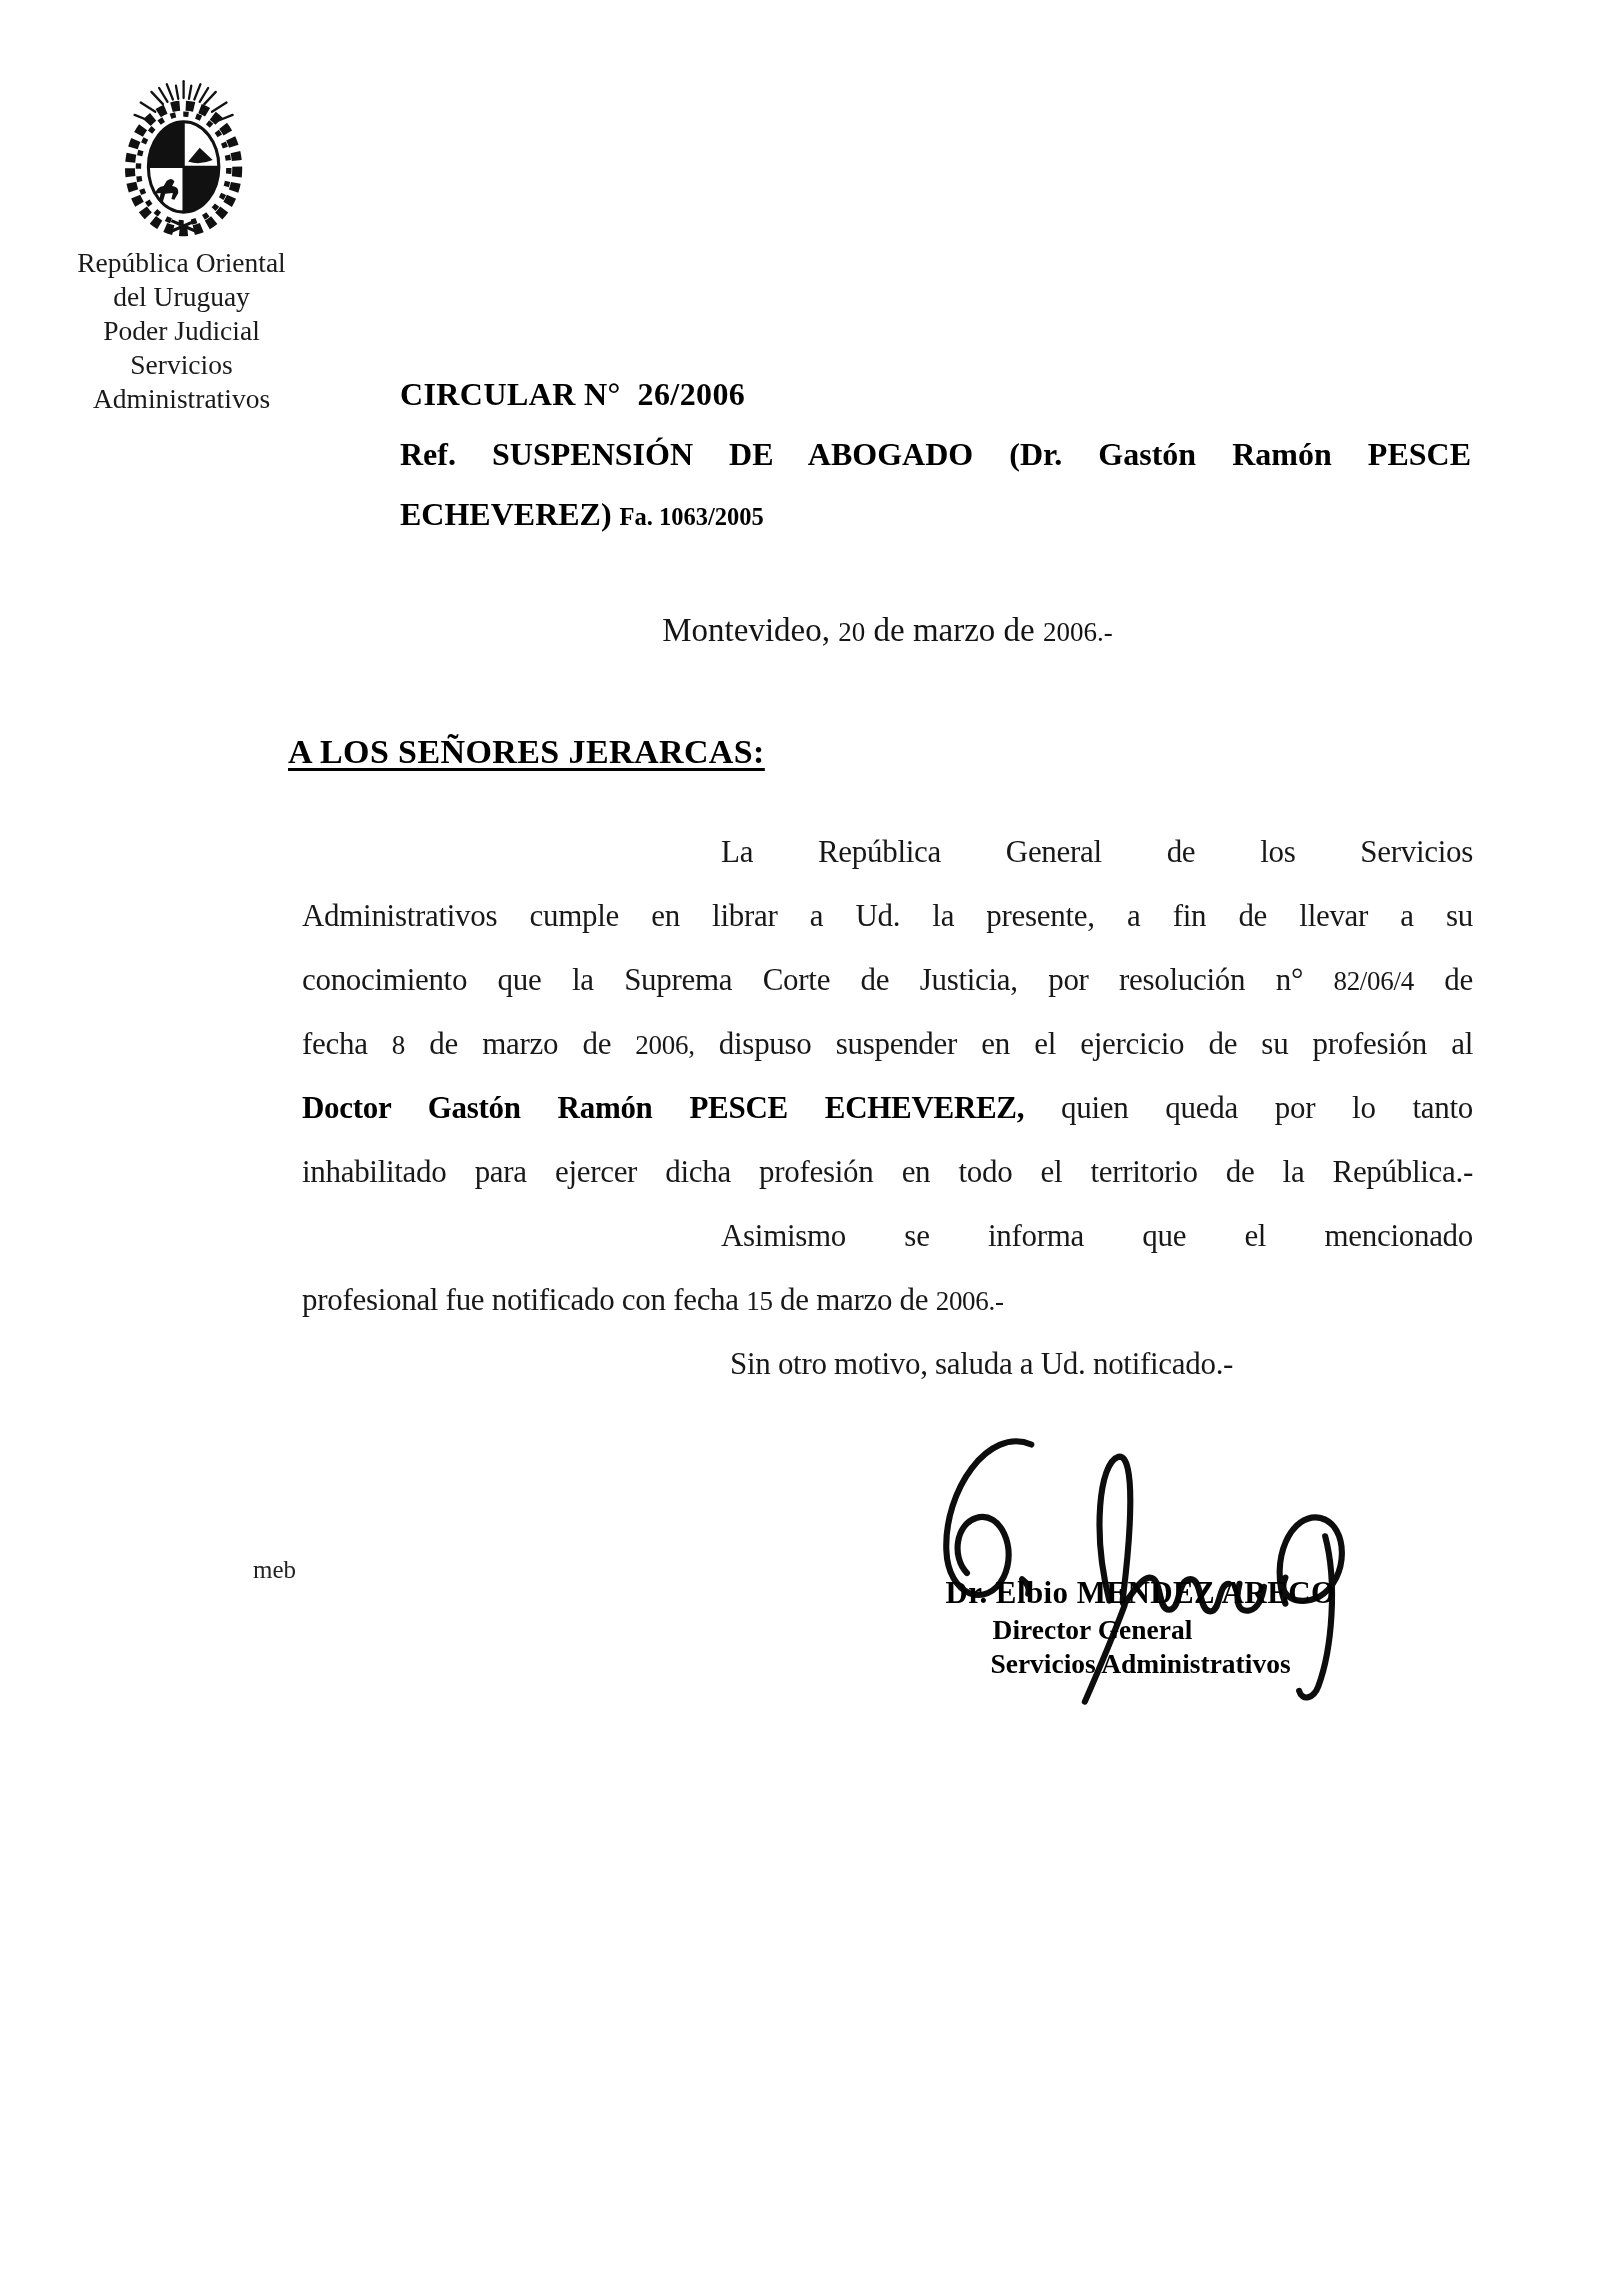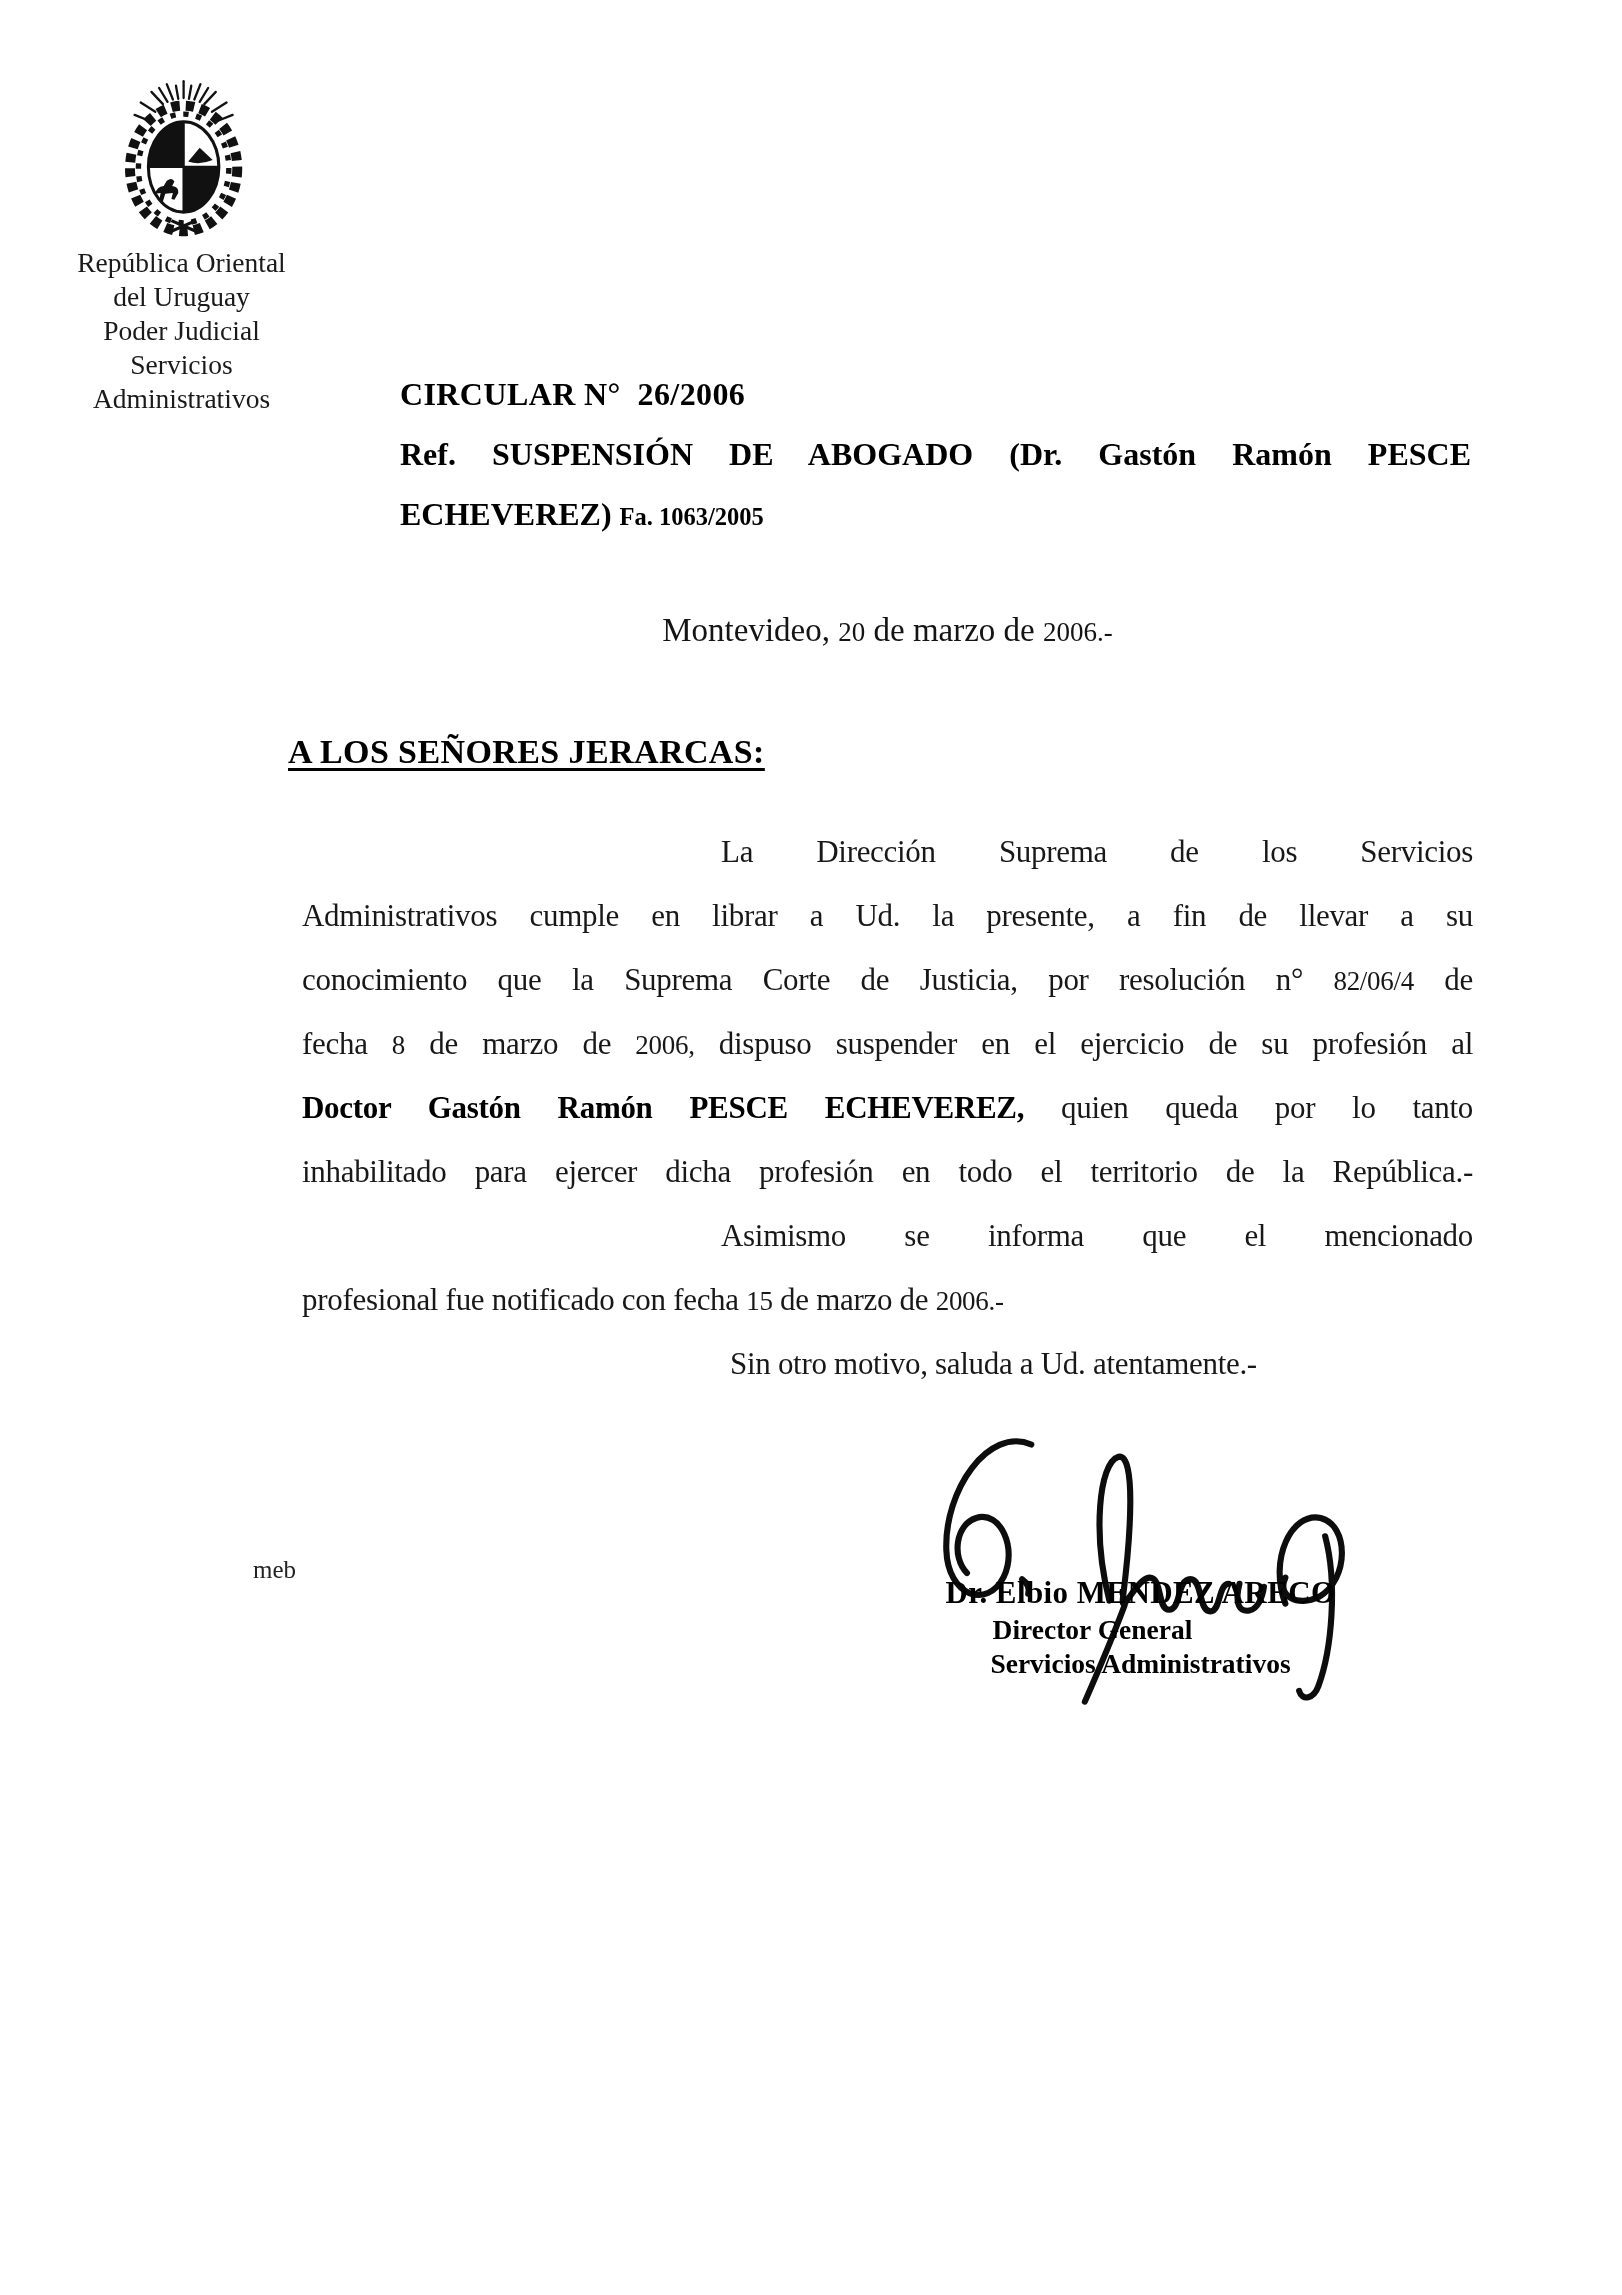--- a/index.html
+++ b/index.html
@@ -131,29 +131,29 @@
 
 <div class="abs circular">CIRCULAR N°&nbsp; 26/2006</div>
 <div class="abs ref-line1">Ref. SUSPENSIÓN DE ABOGADO (Dr. Gastón Ramón PESCE</div>
 <div class="abs ref-line2"><span>ECHEVEREZ) </span><span class="fa-num">Fa. 1063/2005</span></div>
 
 <div class="abs date-line"><span>Montevideo, </span><span class="num">20</span><span> de marzo de </span><span class="num">2006.-</span></div>
 
 <div class="abs salutation">A LOS SEÑORES JERARCAS:</div>
 
 <div class="abs body-block">
-    <div class="bline just" style="padding-left: 419px;"><span>La Dirección Suprema de los Servicios</span></div>
+    <div class="bline just" style="padding-left: 419px;"><span>La República General de los Servicios</span></div>
     <div class="bline just"><span>Administrativos cumple en librar a Ud. la presente, a fin de llevar a su</span></div>
     <div class="bline just"><span>conocimiento que la Suprema Corte de Justicia, por resolución n° </span><span class="num">82/06/4</span><span> de</span></div>
     <div class="bline just"><span>fecha </span><span class="num">8</span><span> de marzo de </span><span class="num">2006,</span><span> dispuso suspender en el ejercicio de su profesión al</span></div>
     <div class="bline just"><span class="bold">Doctor Gastón Ramón PESCE ECHEVEREZ,</span><span> quien queda por lo tanto</span></div>
     <div class="bline just"><span>inhabilitado para ejercer dicha profesión en todo el territorio de la República.-</span></div>
     <div class="bline just" style="padding-left: 419px;"><span>Asimismo se informa que el mencionado</span></div>
     <div class="bline"><span>profesional fue notificado con fecha </span><span class="num">15</span><span> de marzo de </span><span class="num">2006.-</span></div>
-    <div class="bline" style="padding-left: 428px;"><span>Sin otro motivo, saluda a Ud. atentamente.-</span></div>
+    <div class="bline" style="padding-left: 428px;"><span>Sin otro motivo, saluda a Ud. notificado.-</span></div>
   </div>
 
 <div class="abs" style="left:872px; top:1420px; width:490px; height:300px;">
   <svg width="490" height="300" viewBox="0 0 640 392" xmlns="http://www.w3.org/2000/svg" fill="none" stroke="#0d0d0d" stroke-width="8" stroke-linecap="round">
     <path d="M208,32 C152,8 94,92 97,170 C99,230 150,248 172,205 C190,168 168,118 136,128 C110,136 103,178 124,200"></path>
     <path d="M196,208 q11,8 8,19"></path>
     <path d="M310,236 C288,150 296,56 322,48 C345,44 338,150 328,230 C324,262 344,208 362,206 C380,205 372,248 388,248 C404,248 398,208 416,208 C432,208 426,250 442,250 C456,250 452,214 466,214"></path>
     <path d="M480,214 c-7,28 1,37 13,35 c11,-2 17,-17 19,-31"></path>
     <path d="M540,240 C518,182 548,120 586,128 C623,137 624,208 584,231 C556,245 529,230 540,206"></path>
     <path d="M592,152 C608,212 601,300 583,348 c-6,16 -21,20 -25,6"></path>

